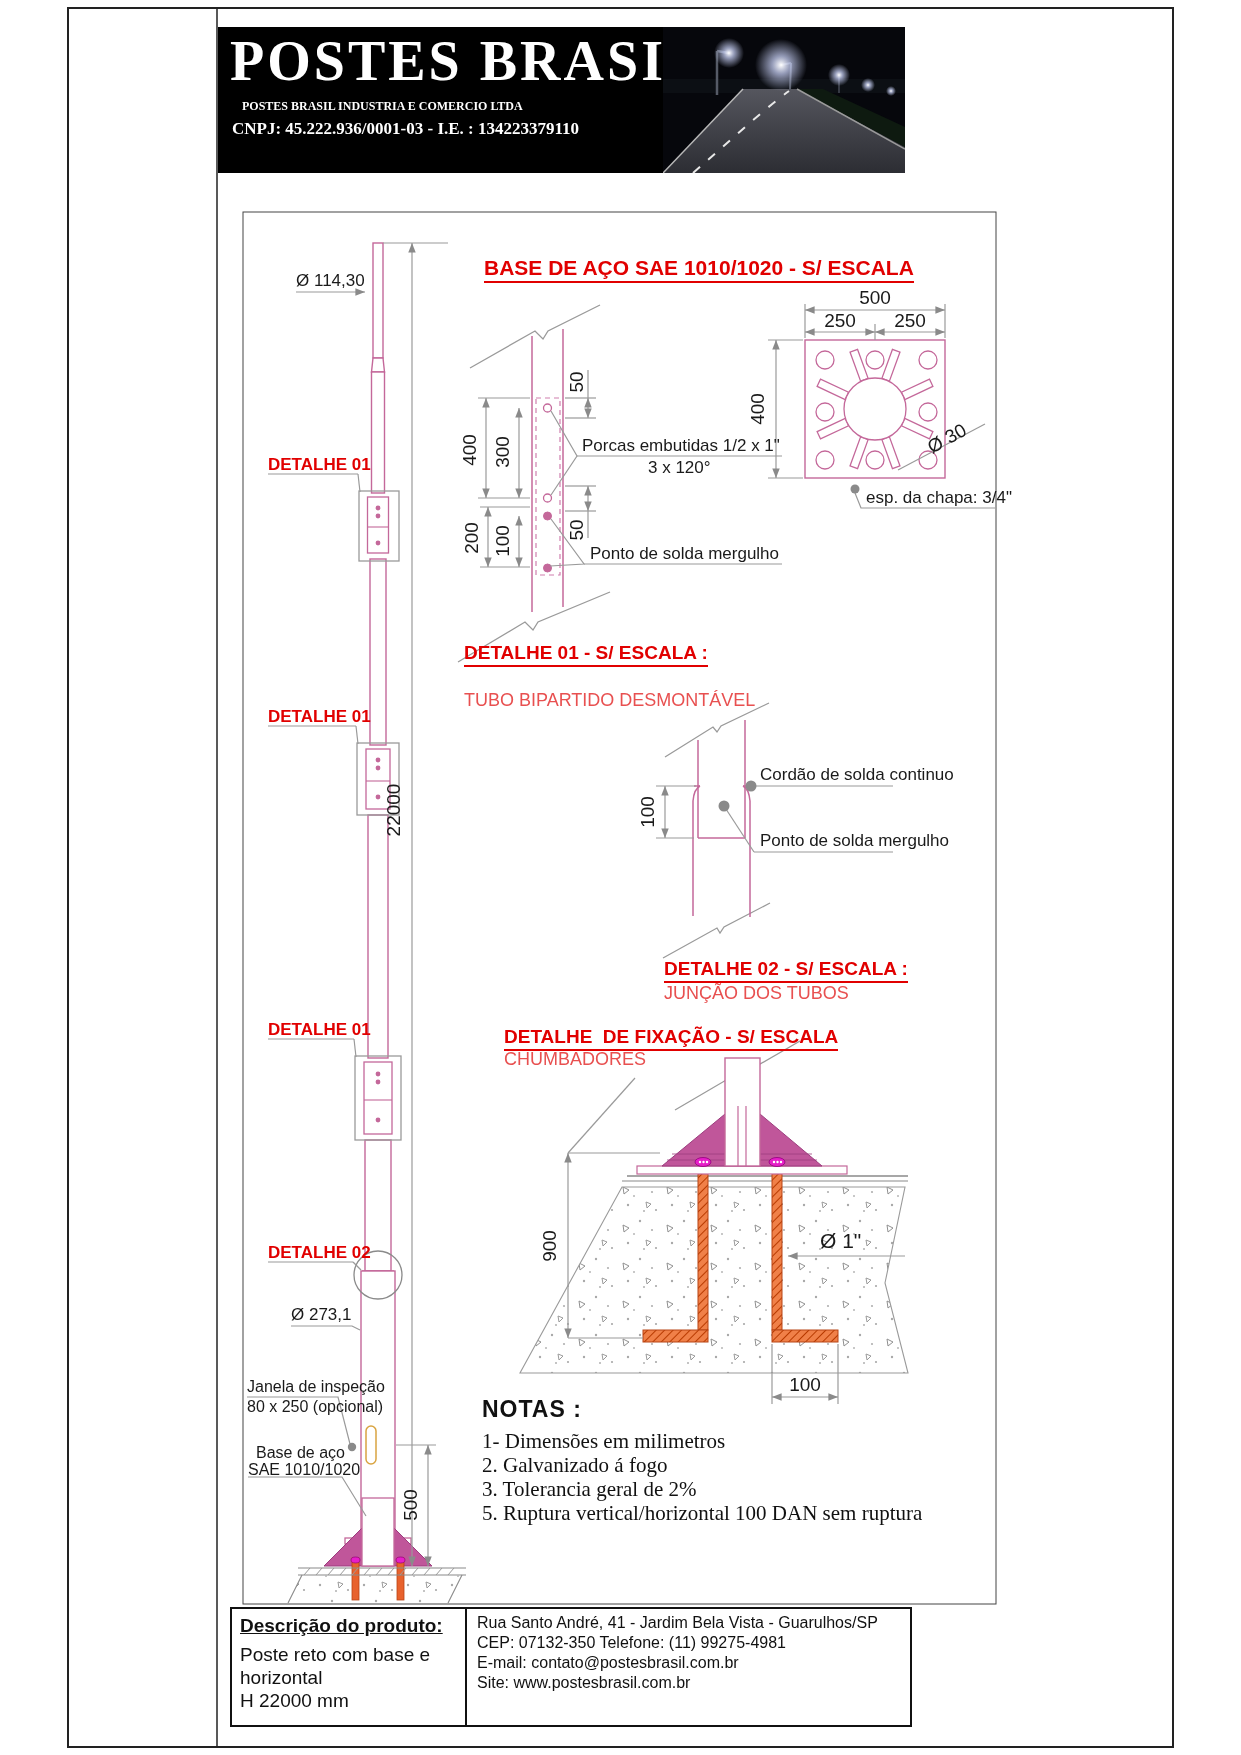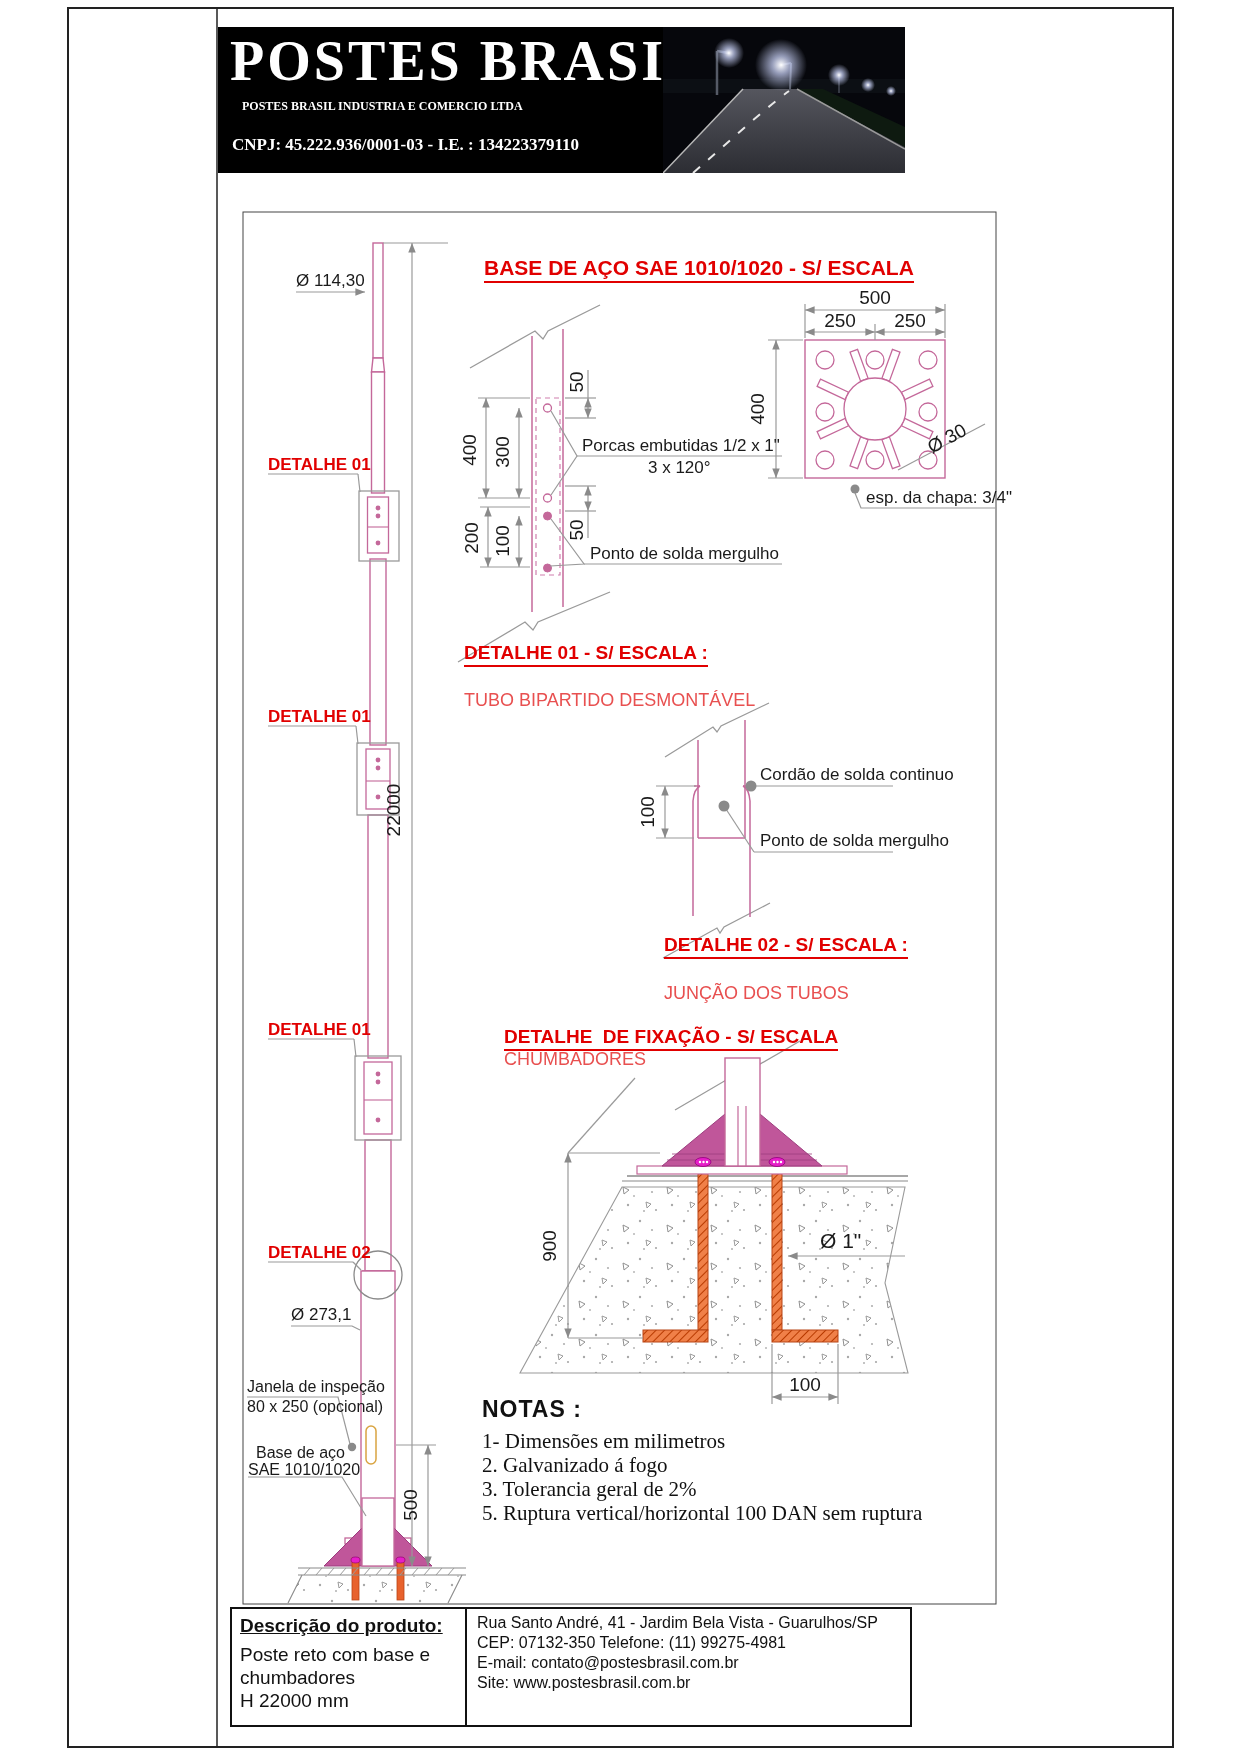--- a/index.html
+++ b/index.html
@@ -6,32 +6,32 @@
   #sheet{position:relative;width:1241px;height:1755px;background:#fff;
          font-family:"Liberation Sans",sans-serif;overflow:hidden;}
   .abs{position:absolute;}
   
   #doc-title{left:242px;top:190px;width:666px;font-size:27px;font-weight:bold;color:#111;
              border-bottom:3px solid #111;padding-bottom:4px;letter-spacing:.5px;}
   .red-h{font-weight:bold;color:#e10000;font-size:20px;border-bottom:2px solid #e10000;padding-bottom:1px;display:inline-block;white-space:pre;}
   .red-sub{color:#e85050;font-size:18px;white-space:pre;}
   #plate-heading{left:484px;top:256px;font-size:21px;}
   #d1-cap{left:464px;top:642px;}  #d1-sub{left:464px;top:690px;}
-  #d2-cap{left:664px;top:934px;}  #d2-sub{left:664px;top:983px;}
+  #d2-cap{left:664px;top:958px;}  #d2-sub{left:664px;top:983px;}
   #fx-cap{left:504px;top:1026px;} #fx-sub{left:504px;top:1049px;}
   
   #notes{left:482px;top:1396px;font-family:"Liberation Serif",serif;color:#111;}
   #notes .nh{font-size:23px;font-weight:bold;letter-spacing:1px;margin-bottom:6px;font-family:"Liberation Sans",sans-serif;}
   #notes .ni{font-size:21px;line-height:24px;}
   
   #banner{left:218px;top:27px;width:687px;height:146px;background:#000;color:#fff;}
   #logo{position:absolute;left:12px;top:6px;font-family:"Liberation Serif",serif;font-weight:bold;
         font-size:56px;letter-spacing:3px;line-height:56px;}
   #b-l1{position:absolute;left:24px;top:72px;font-family:"Liberation Serif",serif;font-weight:bold;font-size:12px;}
-  #b-l2{position:absolute;left:14px;top:108px;font-family:"Liberation Serif",serif;font-weight:bold;font-size:17px;}
+  #b-l2{position:absolute;left:14px;top:92px;font-family:"Liberation Serif",serif;font-weight:bold;font-size:17px;}
   #photo{position:absolute;right:0;top:0;width:242px;height:146px;}
   
   #footer{left:230px;top:1607px;width:678px;height:116px;border:2px solid #111;display:flex;}
   #f-left{width:225px;border-right:2px solid #111;padding:6px 0 0 8px;}
   #f-right{flex:1;padding:4px 0 0 10px;}
   #f-desc-h{font-size:19px;font-weight:bold;color:#111;text-decoration:underline;}
   .f-desc{font-size:19px;color:#111;margin-top:6px;line-height:23px;}
   #f-co{font-size:20px;font-weight:bold;font-style:italic;color:#e8625a;text-decoration:underline;margin-bottom:4px;}
   .f-line{font-size:16px;color:#111;line-height:20px;}
   
@@ -394,21 +394,21 @@
     <div class="nh">NOTAS :</div>
     <div class="ni">1- Dimensões em milimetros</div>
     <div class="ni">2. Galvanizado á fogo</div>
     <div class="ni">3. Tolerancia geral de 2%</div>
     <div class="ni">5. Ruptura vertical/horizontal 100 DAN sem ruptura</div>
   </div>
 
   <div id="footer" class="abs">
     <div id="f-left">
       <div id="f-desc-h">Descrição do produto:</div>
-      <div class="f-desc">Poste reto com base e chumbadores</div>
+      <div class="f-desc">Poste reto com base e horizontal</div>
       <div class="f-desc" style="margin-top:0;">H 22000 mm</div>
     </div>
     <div id="f-right">
       <div class="f-line">Rua Santo André, 41 - Jardim Bela Vista - Guarulhos/SP</div>
       <div class="f-line">CEP: 07132-350 Telefone: (11) 99275-4981</div>
       <div class="f-line">E-mail: contato@postesbrasil.com.br</div>
       <div class="f-line">Site: www.postesbrasil.com.br</div>
     </div>
   </div>
 

